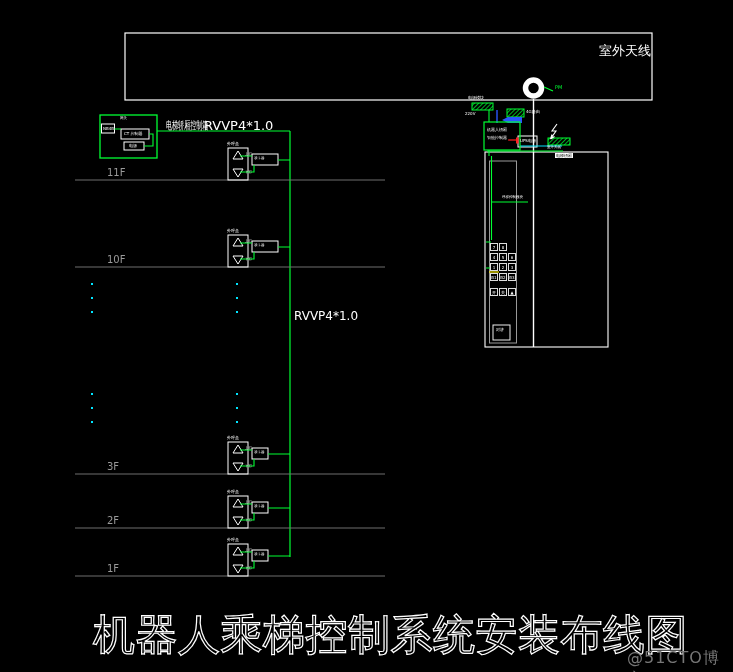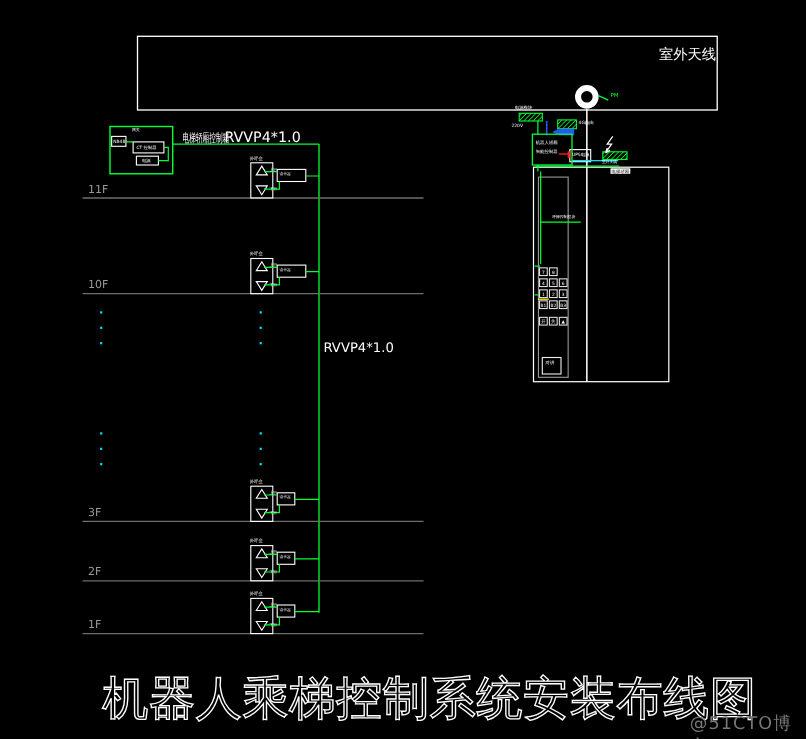--- a/index.html
+++ b/index.html
@@ -3,21 +3,21 @@
 <meta charset="utf-8">
 <style>
   html,body{margin:0;padding:0;background:#000;}
   #stage{position:relative;width:733px;height:672px;background:#000;overflow:hidden;
          font-family:"DejaVu Sans",sans-serif;}
   .lbl{position:absolute;color:#fff;white-space:nowrap;line-height:1;
        font-family:"DejaVu Sans",sans-serif;}
   .tiny{font-size:4px;letter-spacing:0;}
   .micro{font-size:3.5px;}
   .green{color:#00ff33;}
-  .gray{color:#9a9a9a;}
+  .gray{color:#9a9a9a;margin-left:27px;}
   .dark{color:#111;}
   .condensed{transform:scaleX(0.55);transform-origin:left top;}
   #title{position:absolute;left:93px;top:607px;font-size:42px;letter-spacing:0.5px;
          color:transparent;-webkit-text-stroke:1.2px #ffffff;white-space:nowrap;}
   #watermark{position:absolute;left:627px;top:648px;font-size:16px;color:#777;
              letter-spacing:1px;}
   .dot{position:absolute;width:2px;height:2px;background:#00e5ff;}
   .kbox{position:absolute;border:1px solid #ddd;box-sizing:border-box;
         color:#fff;font-size:4px;display:flex;align-items:center;justify-content:center;}
   svg{position:absolute;left:0;top:0;}

